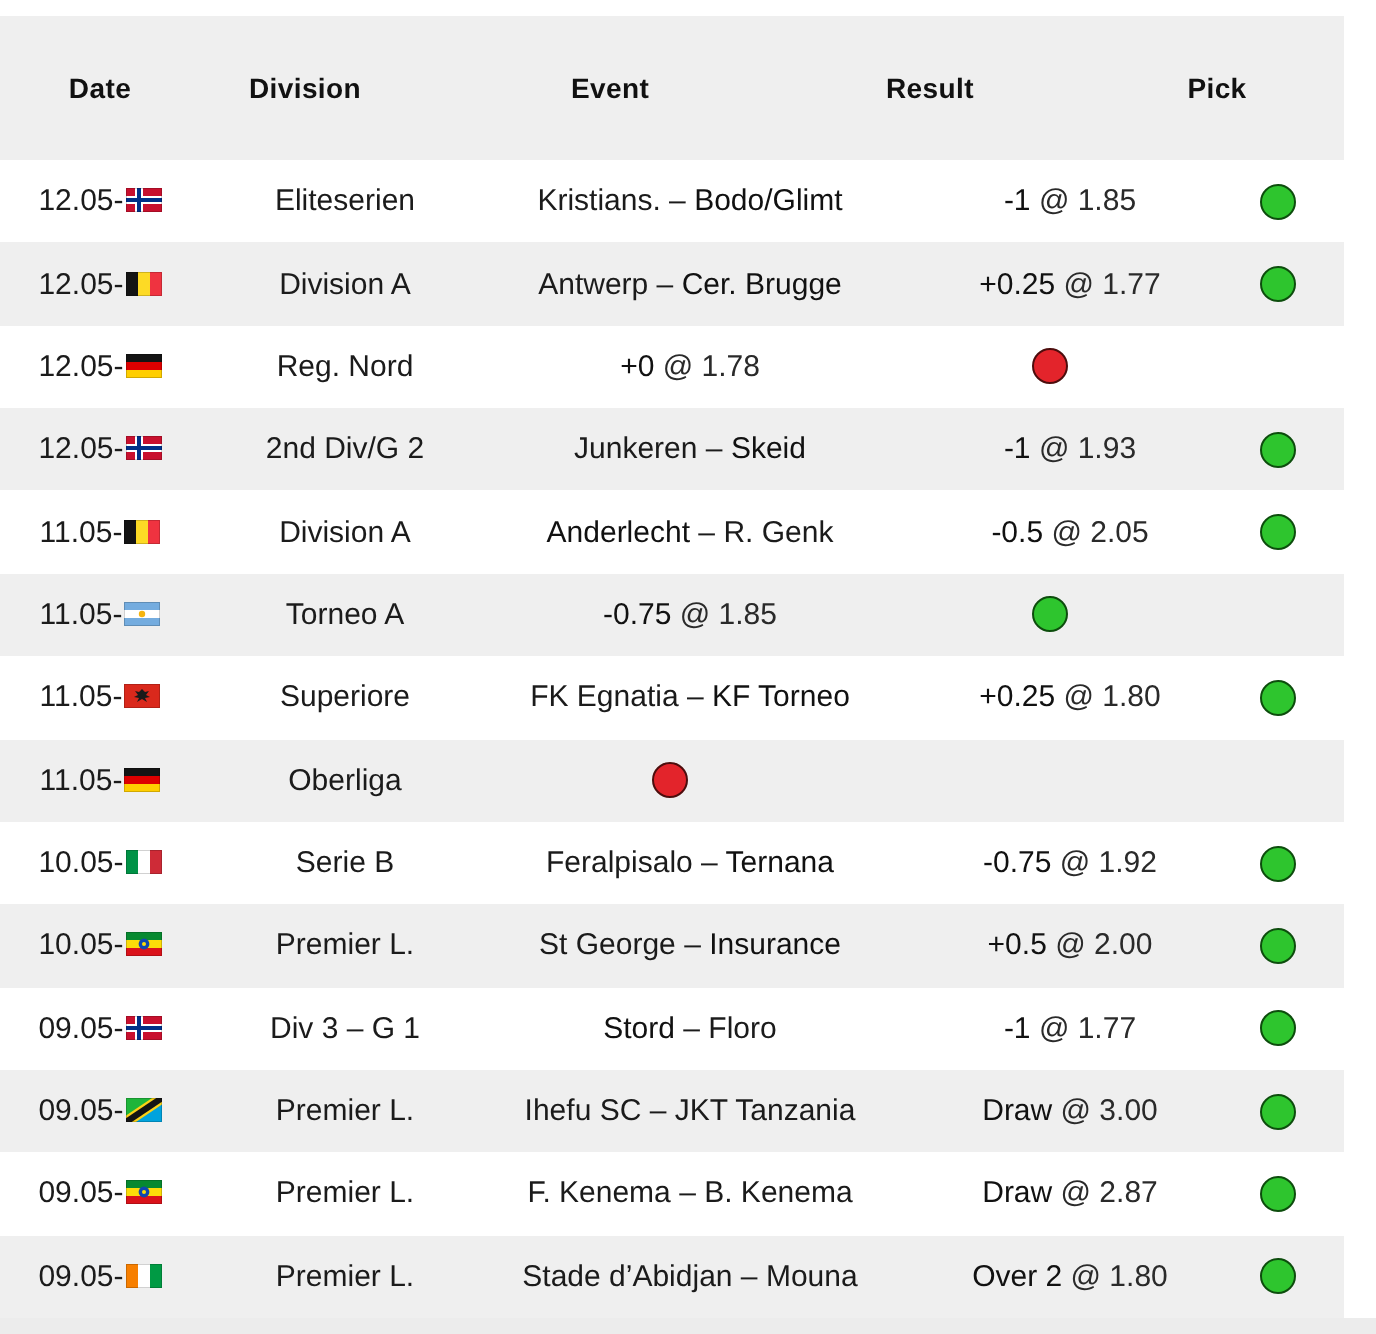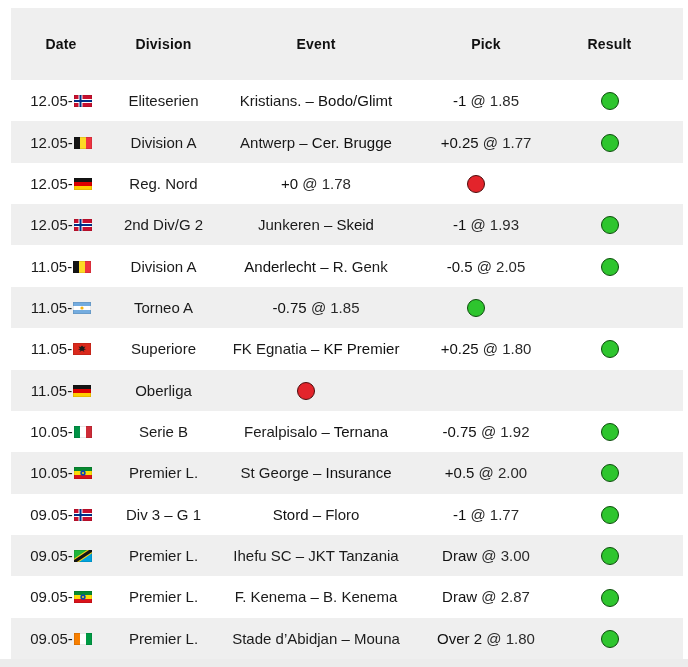--- a/index.html
+++ b/index.html
@@ -4,21 +4,21 @@
 <style>
   html,body{margin:0;padding:0;}
   body{
     width:688px;height:667px;
     background:#ffffff;
     font-family:"Liberation Sans", sans-serif;
     color:#1b1b1b;
     -webkit-font-smoothing:antialiased;
   }
   .page{position:relative;width:688px;height:667px;background:#fff;overflow:hidden;}
-  .table{position:absolute;left:11px;top:8px;width:672px;}
+  .table{position:absolute;left:0;top:8px;width:672px;}
 
   .thead{
     display:grid;
     grid-template-columns:100px 105px 200px 140px 1fr;
     align-items:center;
     height:72px;
     background:#efefef;
     font-weight:bold;
     font-size:14px;
     color:#111;
@@ -27,20 +27,21 @@
   .th.col-event{font-size:14px;}
   .th.col-result{padding-right:20px;}
 
   .row{
     display:grid;
     grid-template-columns:100px 105px 200px 140px 1fr;
     align-items:center;
     height:41.36px;
     font-size:15px;
     background:#ffffff;
+    gap:20px;
   }
   .row.alt{background:#efefef;}
   .td{text-align:center;white-space:nowrap;}
   .col-result{padding-right:20px;}
 
   .b{font-weight:normal;color:#111;}
   .odds{color:#2a2a2a;}
 
   .flag{display:inline-block;margin-left:1px;vertical-align:-1px;line-height:0;}
   .flag svg{display:block;}
@@ -59,22 +60,22 @@
 </style>
 </head>
 <body>
 
 <div class="page">
   <div class="table">
     <div class="thead">
       <div class="th col-date">Date</div>
       <div class="th col-division">Division</div>
       <div class="th col-event">Event</div>
+      <div class="th col-result">Result</div>
       <div class="th col-pick">Pick</div>
-      <div class="th col-result">Result</div>
     </div>
     <div id="tbody">
         <div class="row">
           <div class="td col-date"><span>12.05-</span><span class="flag"><svg width="18" height="12" viewBox="0 0 18 12" xmlns="http://www.w3.org/2000/svg">
                 <rect width="18" height="12" fill="#c8102e"></rect>
                 <rect x="4.5" width="4" height="12" fill="#fff"></rect>
                 <rect y="4" width="18" height="4" fill="#fff"></rect>
                 <rect x="5.5" width="2" height="12" fill="#003087"></rect>
                 <rect y="5" width="18" height="2" fill="#003087"></rect>
                 <rect x="0.25" y="0.25" width="17.5" height="11.5" fill="none" stroke="rgba(0,0,0,0.18)" stroke-width="0.5"></rect>
@@ -144,21 +145,21 @@
           <div class="td col-pick"><span class="b">-0.75</span><span class="odds"> @ 1.85</span></div>
           <div class="td col-result"><span class="dot win"></span></div>
         </div>
         <div class="row">
           <div class="td col-date"><span>11.05-</span><span class="flag"><svg width="18" height="12" viewBox="0 0 18 12" xmlns="http://www.w3.org/2000/svg">
                 <rect width="18" height="12" fill="#da291c"></rect>
                 <path d="M9 2.5 L7.5 4 L5.5 3.5 L7 5.5 L5 6.5 L7.5 7 L6.5 9 L9 7.5 L11.5 9 L10.5 7 L13 6.5 L11 5.5 L12.5 3.5 L10.5 4 Z" fill="#1a1a1a"></path>
                 <rect x="0.25" y="0.25" width="17.5" height="11.5" fill="none" stroke="rgba(0,0,0,0.18)" stroke-width="0.5"></rect>
               </svg></span></div>
           <div class="td col-division">Superiore</div>
-          <div class="td col-event"><span class="">FK Egnatia</span> – <span class="b">KF Premier</span></div>
+          <div class="td col-event"><span class="">FK Egnatia</span> – <span class="b">KF Torneo</span></div>
           <div class="td col-pick"><span class="b">+0.25</span><span class="odds"> @ 1.80</span></div>
           <div class="td col-result"><span class="dot win"></span></div>
         </div>
         <div class="row alt">
           <div class="td col-date"><span>11.05-</span><span class="flag"><svg width="18" height="12" viewBox="0 0 18 12" xmlns="http://www.w3.org/2000/svg">
                 <rect width="18" height="4" fill="#141414"></rect>
                 <rect y="4" width="18" height="4" fill="#dd0000"></rect>
                 <rect y="8" width="18" height="4" fill="#ffce00"></rect>
                 <rect x="0.25" y="0.25" width="17.5" height="11.5" fill="none" stroke="rgba(0,0,0,0.18)" stroke-width="0.5"></rect>
               </svg></span></div>

